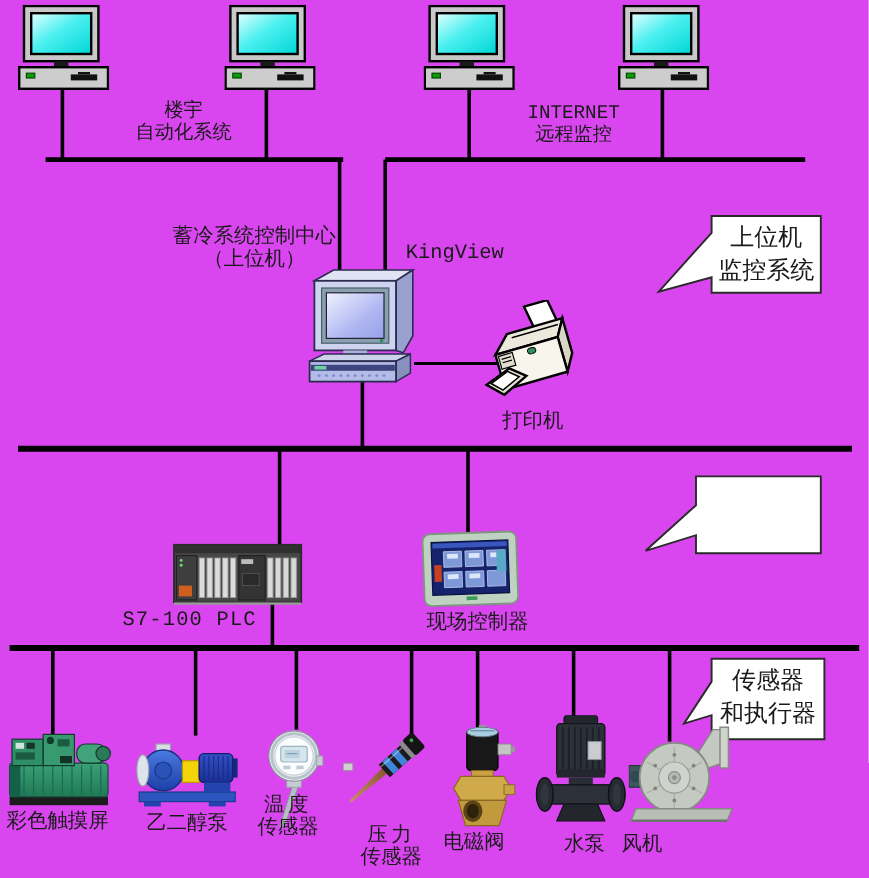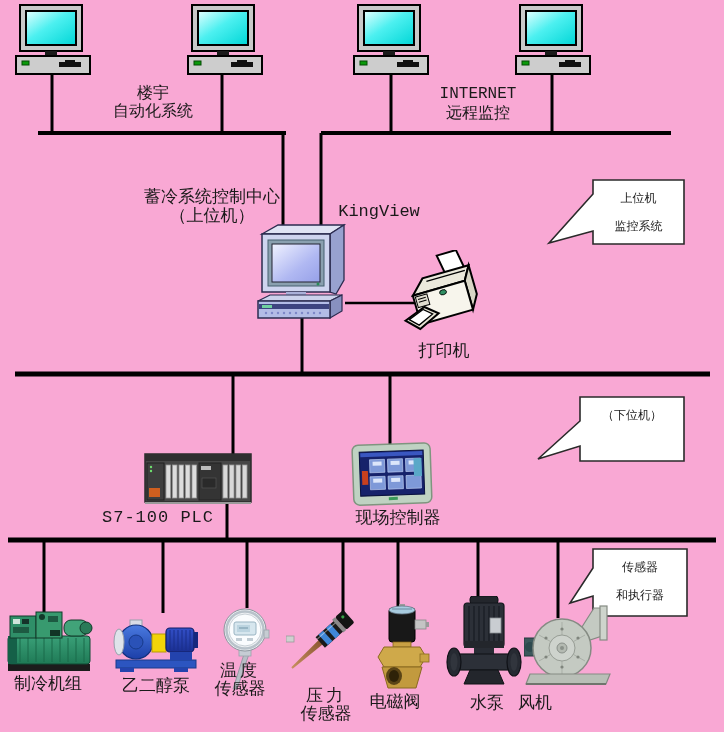--- a/index.html
+++ b/index.html
@@ -1,22 +1,22 @@
 <!DOCTYPE html>
 <html><head>
 <meta charset="utf-8">
 <style>
   html,body{margin:0;padding:0;background:#ffffff;}
-  #canvas{position:relative;width:724px;height:732px;background:#f9a8d4;overflow:hidden;
+  #canvas{position:relative;width:724px;height:732px;background:#d946ef;overflow:hidden;
           font-family:"Liberation Serif","DejaVu Serif",serif;color:#1a1a1a;}
   .lbl{position:absolute;text-align:center;white-space:nowrap;transform:translateX(-50%);
        font-size:16px;line-height:17.5px;}
   .lbl2{font-size:17px;}
   .mono{font-family:"Liberation Mono","DejaVu Sans Mono",monospace;}
-  .callout-text{position:absolute;text-align:center;font-size:12px;line-height:28px;}
+  .callout-text{position:absolute;text-align:center;font-size:20px;line-height:28px;}
   .img{position:absolute;}
   svg{display:block;}
   #overlay{position:absolute;left:0;top:0;}
 </style>
 </head>
 <body>
 
 <div id="canvas">
 
   <svg width="0" height="0" style="position:absolute" aria-hidden="true">
@@ -360,28 +360,27 @@
   <div class="lbl lbl2" style="left:444px;top:342px">打印机</div>
 
   <div class="lbl mono lbl2" style="left:158px;top:509px;letter-spacing:1px">S7-100 PLC</div>
   <div class="lbl lbl2" style="left:398px;top:509px">现场控制器</div>
 
   <div class="callout-text" style="left:593px;top:184px;width:91px">
     <div>上位机</div>
     <div>监控系统</div>
   </div>
   <div class="callout-text" style="left:580px;top:401px;width:104px">
-    <div>（下位机）</div>
   </div>
   <div class="callout-text" style="left:593px;top:553px;width:94px">
     <div>传感器</div>
     <div>和执行器</div>
   </div>
 
-  <div class="lbl lbl2" style="left:48px;top:675px">制冷机组</div>
+  <div class="lbl lbl2" style="left:48px;top:675px">彩色触摸屏</div>
   <div class="lbl lbl2" style="left:156px;top:677px">乙二醇泵</div>
   <div class="lbl lbl2" style="left:240px;top:662px">
     <div style="letter-spacing:3px">温度</div>
     <div>传感器</div>
   </div>
   <div class="lbl lbl2" style="left:326px;top:687px">
     <div style="letter-spacing:3px">压力</div>
     <div>传感器</div>
   </div>
   <div class="lbl lbl2" style="left:395px;top:693px">电磁阀</div>

